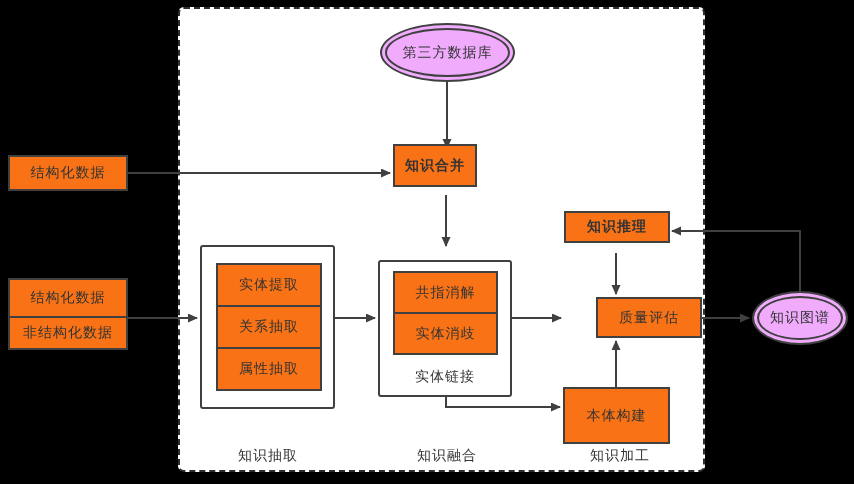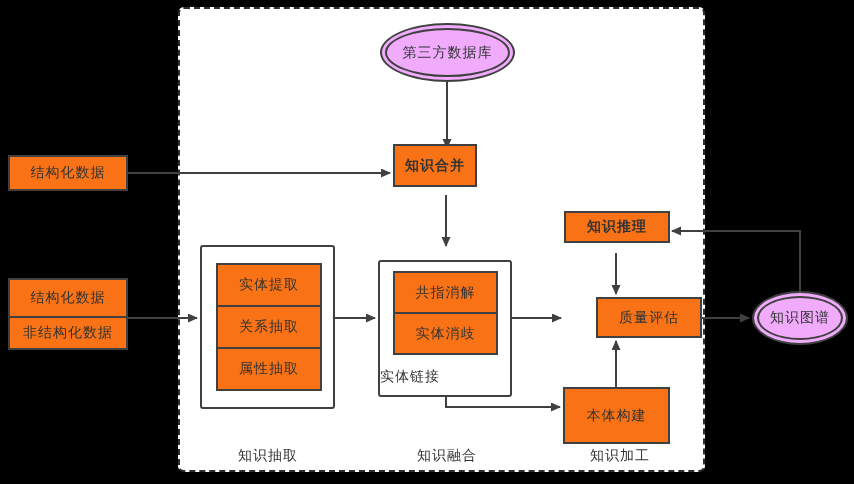--- a/index.html
+++ b/index.html
@@ -30,21 +30,21 @@
   .ellipse{
     position:absolute;background:#f0abfc;border:2px solid #404040;border-radius:50%;
     box-sizing:border-box;z-index:3;display:flex;align-items:center;justify-content:center;
   }
   .ellipse .inner{
     position:absolute;left:3px;top:3px;right:3px;bottom:3px;
     border:2px solid #404040;border-radius:50%;
     display:flex;align-items:center;justify-content:center;letter-spacing:1px;
   }
   .grouplabel{
-    position:absolute;text-align:left;letter-spacing:1px;
+    position:absolute;text-align:center;letter-spacing:1px;
   }
   .sectionlabel{
     position:absolute;top:447px;width:120px;text-align:center;z-index:3;letter-spacing:1px;font-family:Liberation Serif, serif;
   }
 </style>
 </head>
 <body>
 
 <div id="stage">
 

